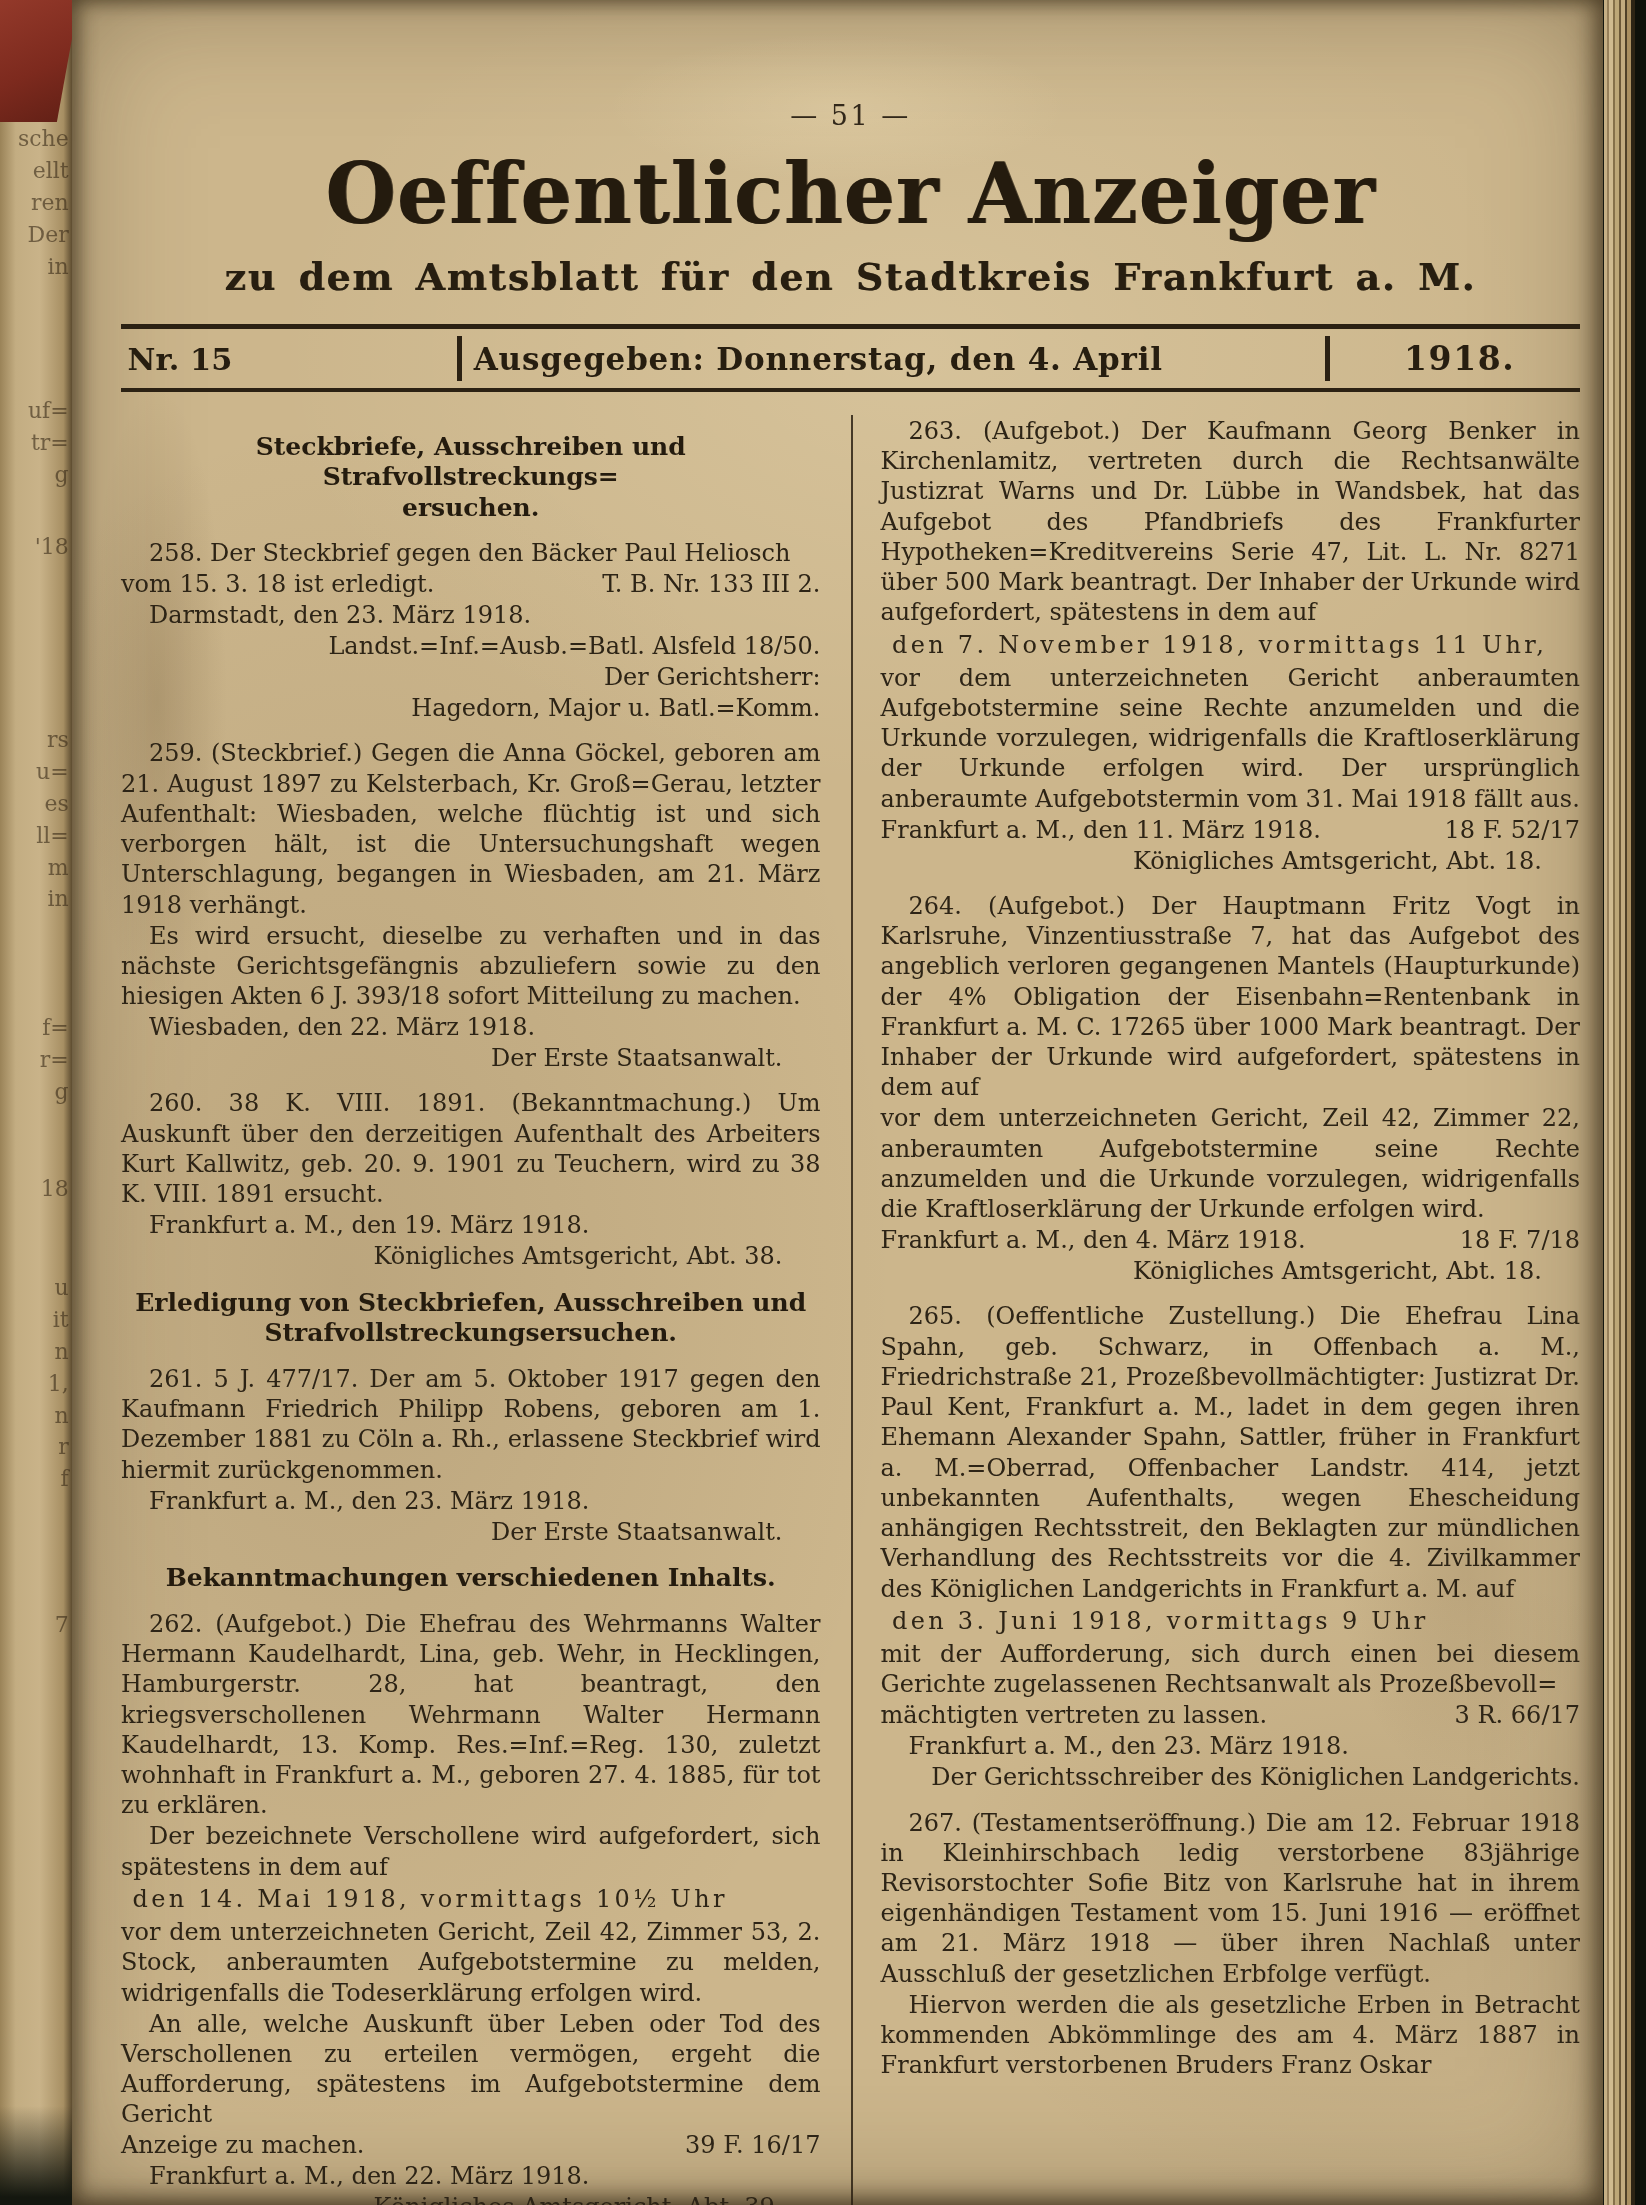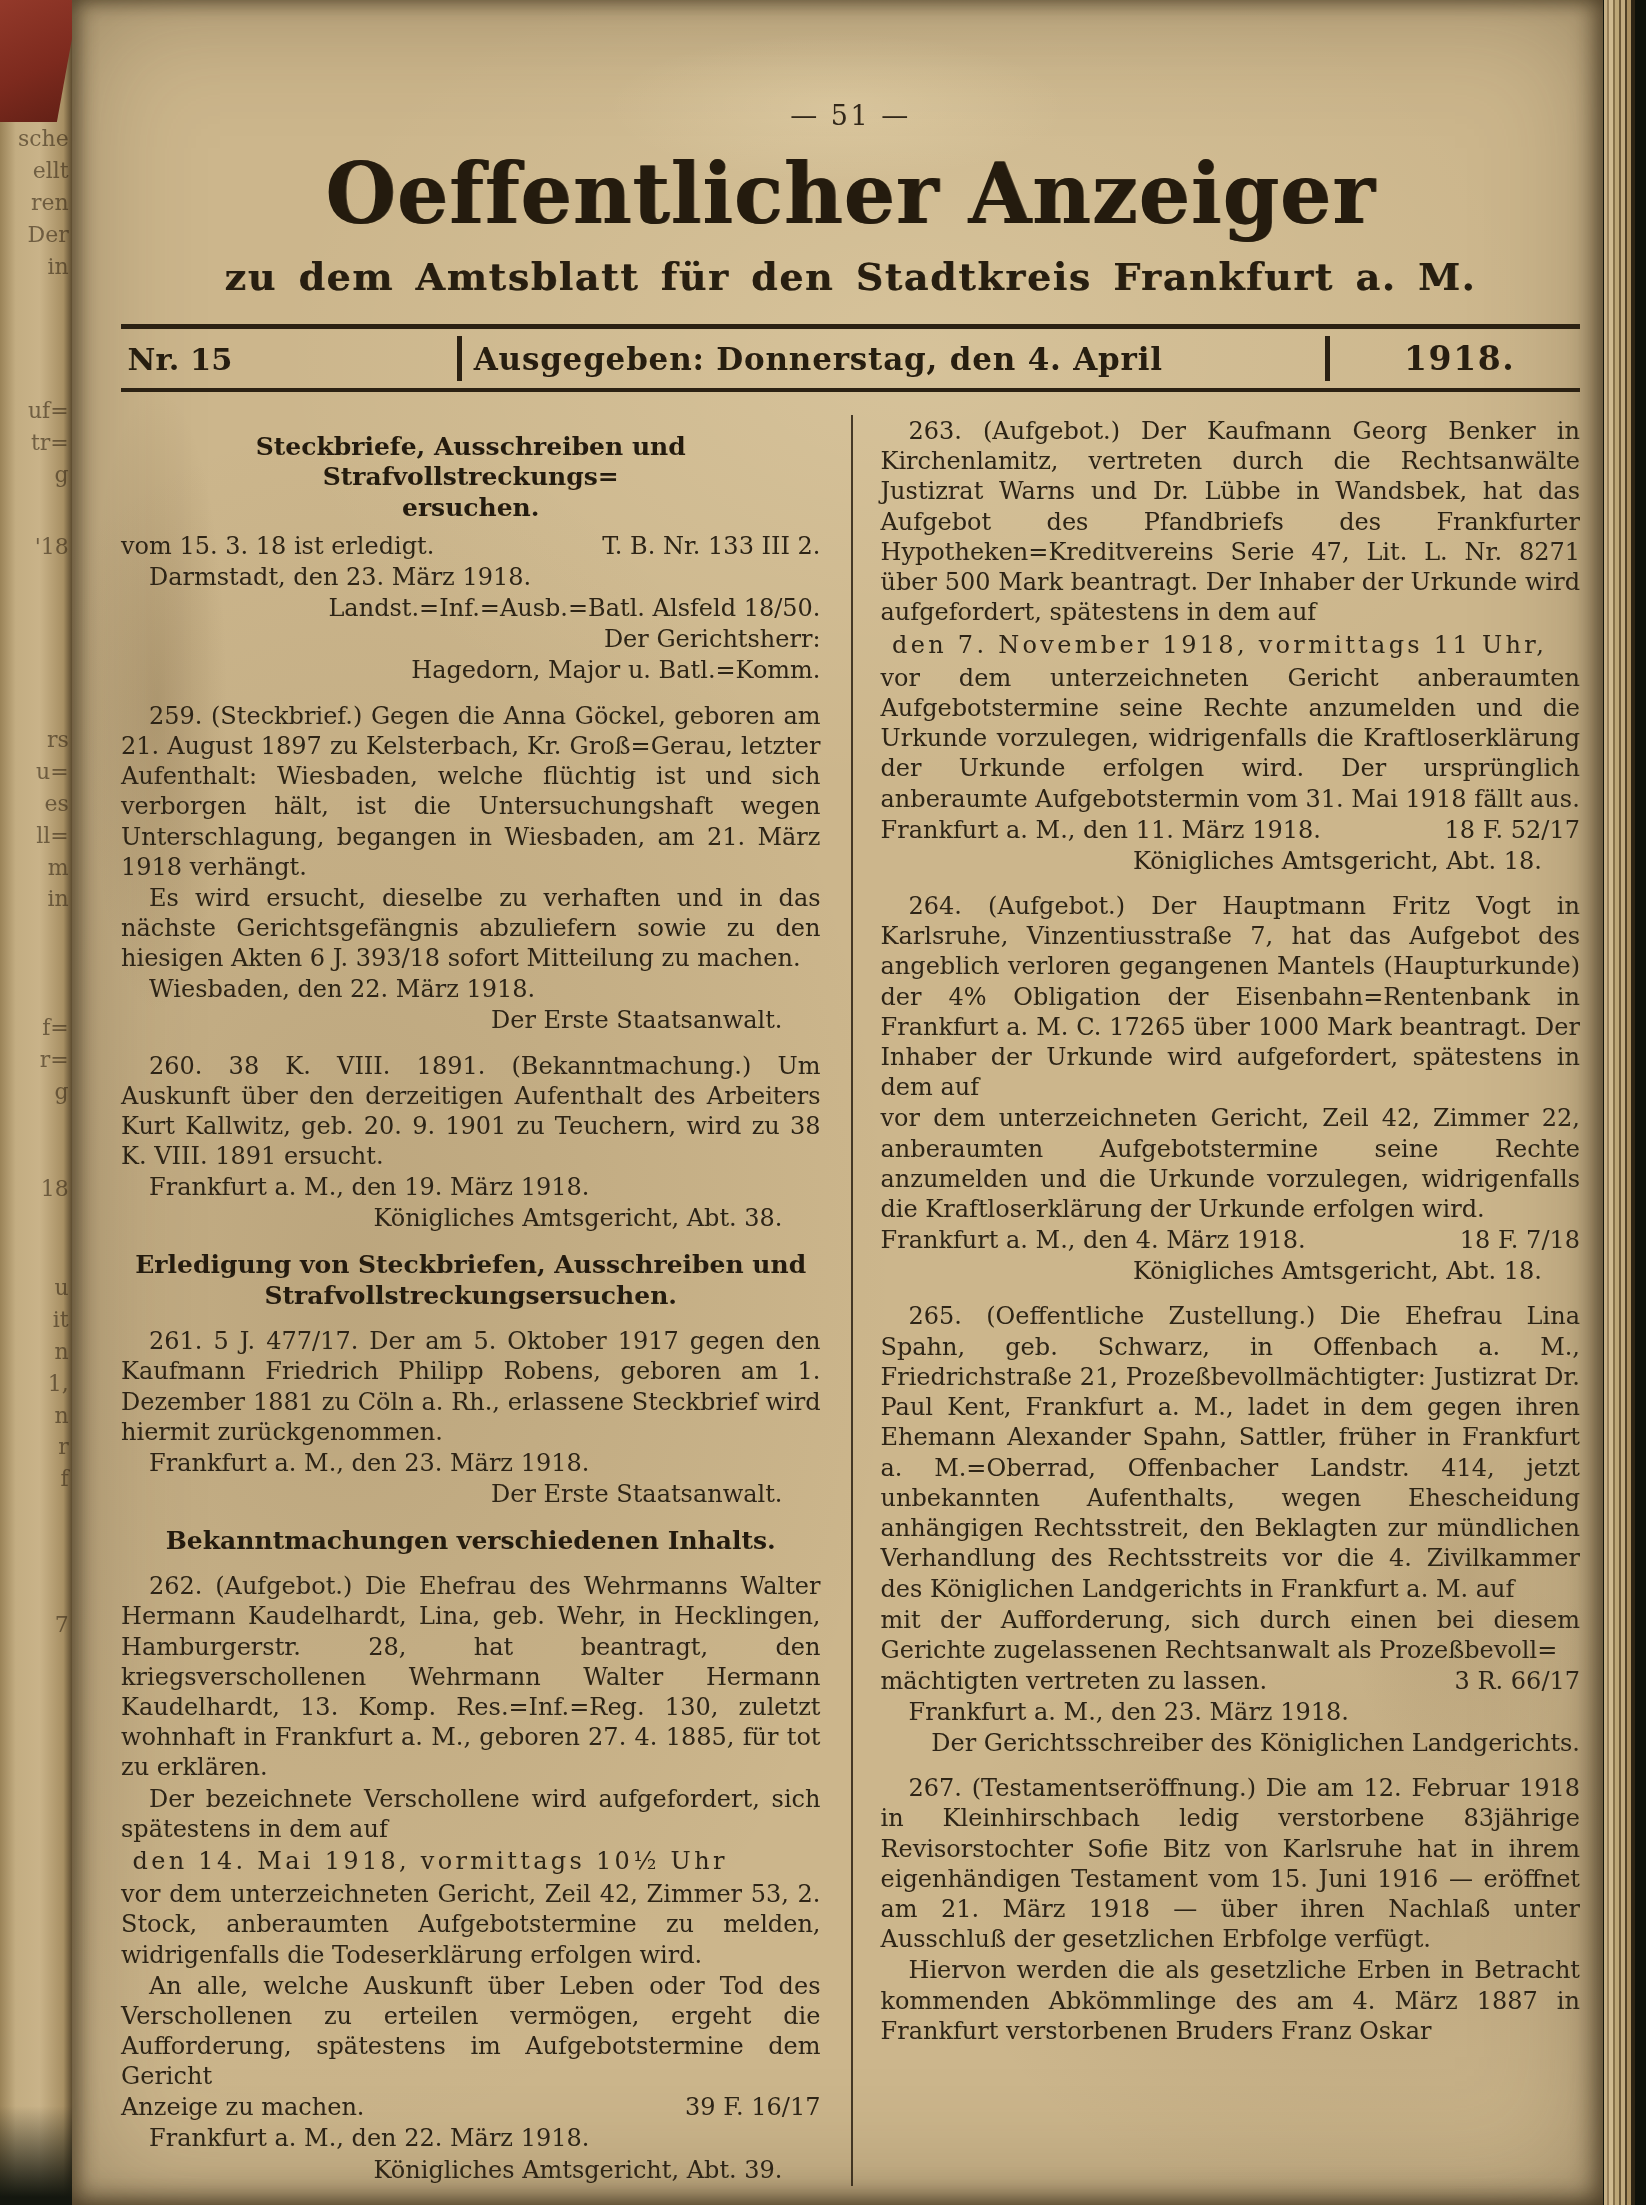--- a/index.html
+++ b/index.html
@@ -156,20 +156,21 @@
         <span class="pubdate">Ausgegeben: Donnerstag, den 4. April</span>
         <span class="year">1918.</span>
         <span class="vline vline-1"></span>
         <span class="vline vline-2"></span>
       </div>
 
       <div class="cols">
         <div class="col col-left" id="col-left">
             <div class="b-h">Steckbriefe, Ausschreiben und Strafvollstreckungs=
 ersuchen.</div>
+            <div class="b-p gap">258. Der Steckbrief gegen den Bäcker Paul Heliosch</div>
             <div class="b-spl">
               <span>vom 15. 3. 18 ist erledigt.</span>
               <span>T. B. Nr. 133 III 2.</span>
             </div>
             <div class="b-p">Darmstadt, den 23. März 1918.</div>
             <div class="b-c">Landst.=Inf.=Ausb.=Batl. Alsfeld 18/50.</div>
             <div class="b-c">Der Gerichtsherr:</div>
             <div class="b-c">Hagedorn, Major u. Batl.=Komm.</div>
             <div class="b-p gap">259. (Steckbrief.) Gegen die Anna Göckel, geboren am 21. August 1897 zu Kelsterbach, Kr. Groß=Gerau, letzter Aufenthalt: Wiesbaden, welche flüchtig ist und sich verborgen hält, ist die Untersuchungshaft wegen Unterschlagung, begangen in Wiesbaden, am 21. März 1918 verhängt.</div>
             <div class="b-p">Es wird ersucht, dieselbe zu verhaften und in das nächste Gerichtsgefängnis abzuliefern sowie zu den hiesigen Akten 6 J. 393/18 sofort Mitteilung zu machen.</div>
@@ -206,20 +207,21 @@
             </div>
             <div class="b-r">Königliches Amtsgericht, Abt. 18.</div>
             <div class="b-p gap">264. (Aufgebot.) Der Hauptmann Fritz Vogt in Karlsruhe, Vinzentiusstraße 7, hat das Aufgebot des angeblich verloren gegangenen Mantels (Haupturkunde) der 4% Obligation der Eisenbahn=Rentenbank in Frankfurt a. M. C. 17265 über 1000 Mark beantragt. Der Inhaber der Urkunde wird aufgefordert, spätestens in dem auf</div>
             <div class="b-pn">vor dem unterzeichneten Gericht, Zeil 42, Zimmer 22, anberaumten Aufgebotstermine seine Rechte anzumelden und die Urkunde vorzulegen, widrigenfalls die Kraftloserklärung der Urkunde erfolgen wird.</div>
             <div class="b-spl">
               <span>Frankfurt a. M., den 4. März 1918.</span>
               <span>18 F. 7/18</span>
             </div>
             <div class="b-r">Königliches Amtsgericht, Abt. 18.</div>
             <div class="b-p gap">265. (Oeffentliche Zustellung.) Die Ehefrau Lina Spahn, geb. Schwarz, in Offenbach a. M., Friedrichstraße 21, Prozeßbevollmächtigter: Justizrat Dr. Paul Kent, Frankfurt a. M., ladet in dem gegen ihren Ehemann Alexander Spahn, Sattler, früher in Frankfurt a. M.=Oberrad, Offenbacher Landstr. 414, jetzt unbekannten Aufenthalts, wegen Ehescheidung anhängigen Rechtsstreit, den Beklagten zur mündlichen Verhandlung des Rechtsstreits vor die 4. Zivilkammer des Königlichen Landgerichts in Frankfurt a. M. auf</div>
+            <div class="b-sp">den 3. Juni 1918, vormittags 9 Uhr</div>
             <div class="b-pn">mit der Aufforderung, sich durch einen bei diesem Gerichte zugelassenen Rechtsanwalt als Prozeßbevoll=</div>
             <div class="b-spl">
               <span>mächtigten vertreten zu lassen.</span>
               <span>3 R. 66/17</span>
             </div>
             <div class="b-p">Frankfurt a. M., den 23. März 1918.</div>
             <div class="b-c">Der Gerichtsschreiber des Königlichen Landgerichts.</div>
             <div class="b-p gap">267. (Testamentseröffnung.) Die am 12. Februar 1918 in Kleinhirschbach ledig verstorbene 83jährige Revisorstochter Sofie Bitz von Karlsruhe hat in ihrem eigenhändigen Testament vom 15. Juni 1916 — eröffnet am 21. März 1918 — über ihren Nachlaß unter Ausschluß der gesetzlichen Erbfolge verfügt.</div>
             <div class="b-p">Hiervon werden die als gesetzliche Erben in Betracht kommenden Abkömmlinge des am 4. März 1887 in Frankfurt verstorbenen Bruders Franz Oskar</div>
           </div>

